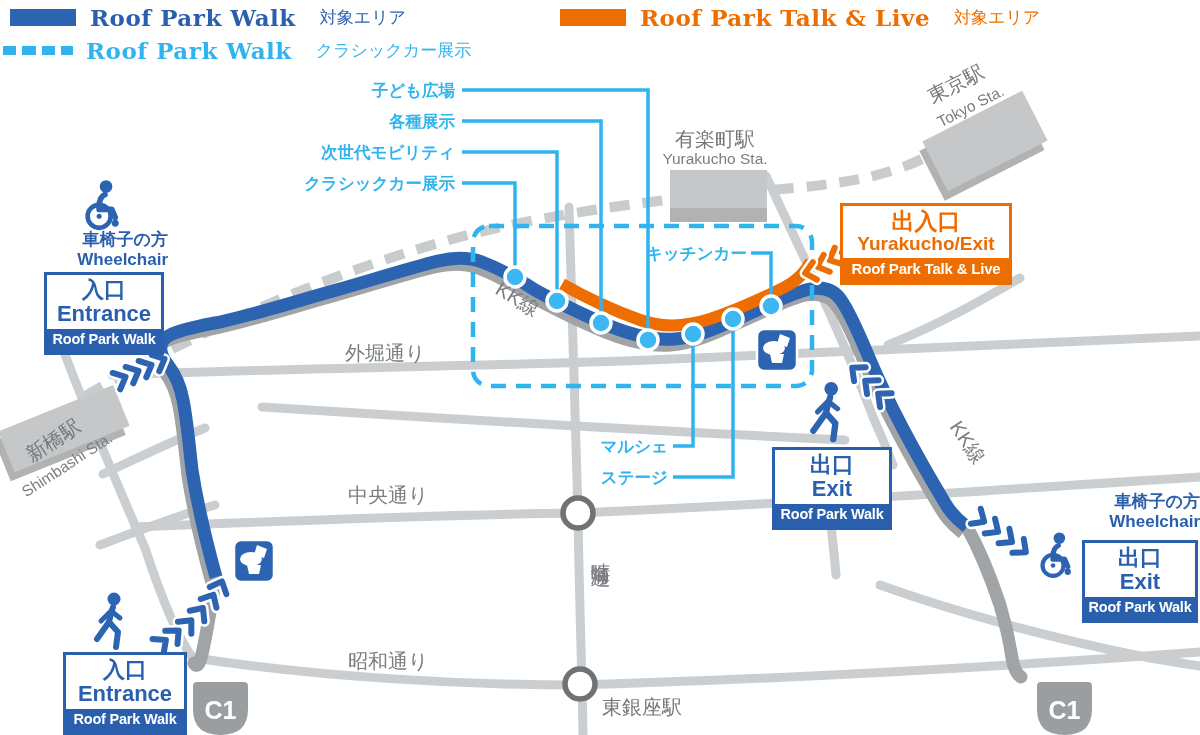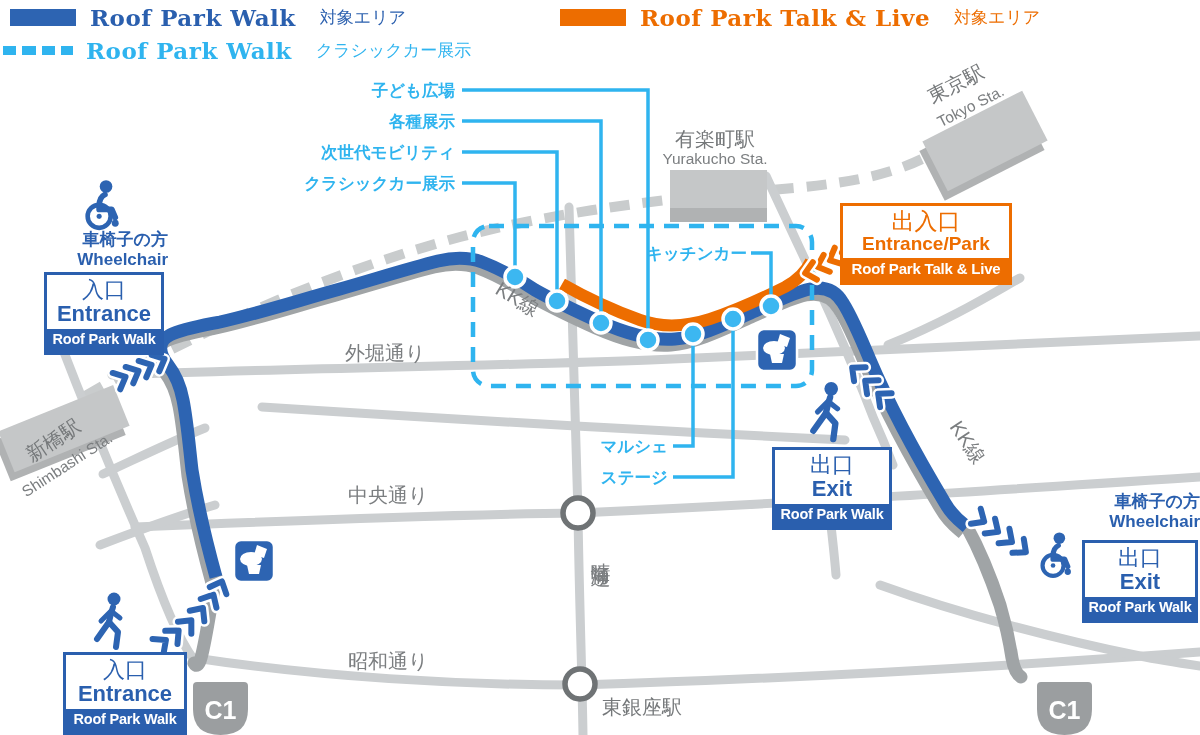--- a/index.html
+++ b/index.html
@@ -15,21 +15,21 @@
 
   .legend{position:absolute;display:flex;align-items:center;}
   .lg-swatch{width:66px;height:17px;flex:0 0 auto;}
   .lg-dash{width:70px;height:9px;flex:0 0 auto;
            background:repeating-linear-gradient(90deg,#2fb4ef 0 13px,rgba(0,0,0,0) 13px 19.5px);}
   .lg-title{font-family:"DejaVu Serif","Liberation Serif",serif;font-weight:bold;font-size:23px;margin-left:14px;letter-spacing:.5px;}
   .lg-suffix{font-size:17px;font-weight:normal;margin-left:24px;}
 
   .gatehead{position:absolute;text-align:right;color:#2a5fae;font-weight:bold;font-size:17px;line-height:1.15;}
   .gatebox{position:absolute;box-sizing:border-box;background:#fff;border:3.5px solid #2a5fae;text-align:center;}
-  .gatebox .jp{font-size:22px;font-weight:normal;color:#2a5fae;line-height:1.1;padding-top:3px;}
+  .gatebox .jp{font-size:22px;font-weight:bold;color:#2a5fae;line-height:1.1;padding-top:3px;}
   .gatebox .en{font-size:22px;font-weight:bold;color:#2a5fae;line-height:1.05;padding-bottom:4px;}
   .gatebox .strip{background:#2a5fae;color:#fff;font-weight:bold;font-size:14.5px;line-height:1.1;
                   padding:3px 0 4px;letter-spacing:-.2px;}
   .gatebox.orange{border-color:#ed6d00;}
   .gatebox.orange .jp{color:#ed6d00;font-size:23px;}
   .gatebox.orange .en{color:#ed6d00;font-size:19px;}
   .gatebox.orange .strip{background:#ed6d00;font-size:15px;}
 </style>
 </head>
 <body>
@@ -294,17 +294,17 @@
   <div>Wheelchair</div>
 </div>
 <div class="gatebox" style="left:1082px;top:540px;width:116px">
   <div class="jp">出口</div>
   <div class="en">Exit</div>
   <div class="strip">Roof Park Walk</div>
 </div>
 
 <div class="gatebox orange" style="left:840px;top:203px;width:172px">
   <div class="jp">出入口</div>
-  <div class="en">Entrance/Park</div>
+  <div class="en">Yurakucho/Exit</div>
   <div class="strip">Roof Park Talk &amp; Live</div>
 </div>
 
 </div>
 
 </body></html>

